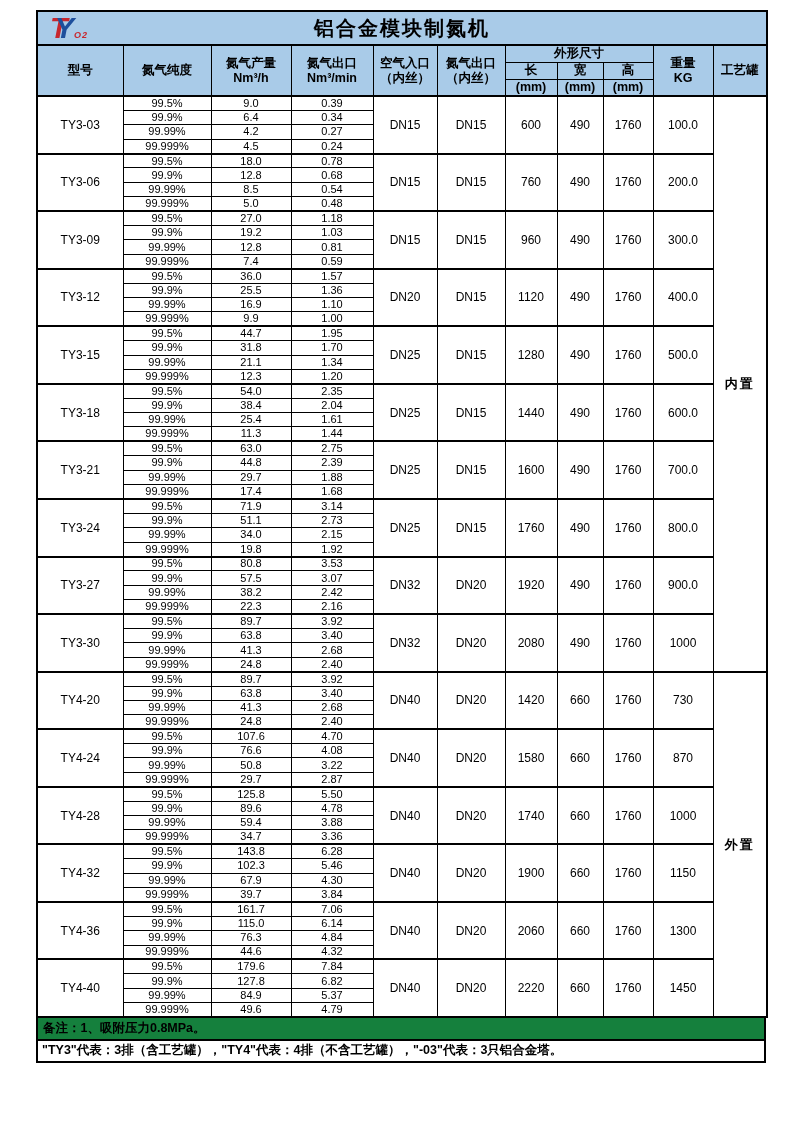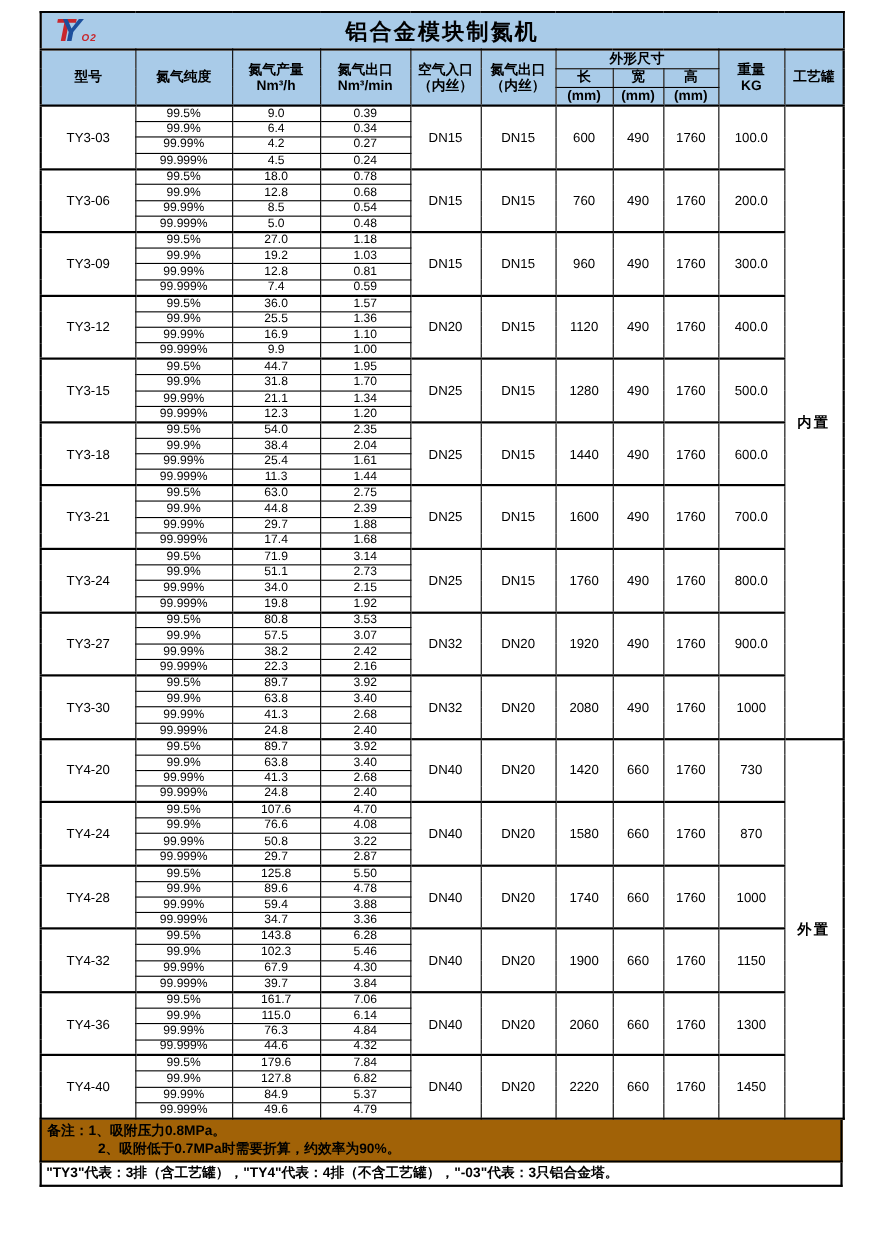--- a/index.html
+++ b/index.html
@@ -71,21 +71,21 @@
   tbody tr.block-start td { border-top: 2px solid #000; }
 
   
   .notes-box {
     border: 2px solid #000;
     border-top: 0;
     padding: 2px 5px 3px 5px;
     font-size: 12.5px;
     font-weight: bold;
     line-height: 16px;
-    background: #a16207;
+    background: #15803d;
   }
   .note-indent { padding-left: 46px; }
   .legend-box {
     border: 2px solid #000;
     border-top: 0;
     padding: 2px 4px 3px 4px;
     font-size: 12.5px;
     font-weight: bold;
     line-height: 15px;
     background: #fff;
@@ -588,20 +588,19 @@
           <tr>
             <td class="purity-cell">99.999%</td>
             <td class="output-cell">49.6</td>
             <td class="consumption-cell">4.79</td>
           </tr>
         </tbody>
     </table>
 
     <div class="notes-box">
       <div class="note-line">备注：1、吸附压力0.8MPa。</div>
-      <div class="note-line note-indent">2、吸附低于0.7MPa时需要折算，约效率为90%。</div>
     </div>
     <div class="legend-box">
       <div>"TY3"代表：3排（含工艺罐），"TY4"代表：4排（不含工艺罐），"-03"代表：3只铝合金塔。</div>
     </div>
 
   </div>
 </div>
 
 </body></html>

